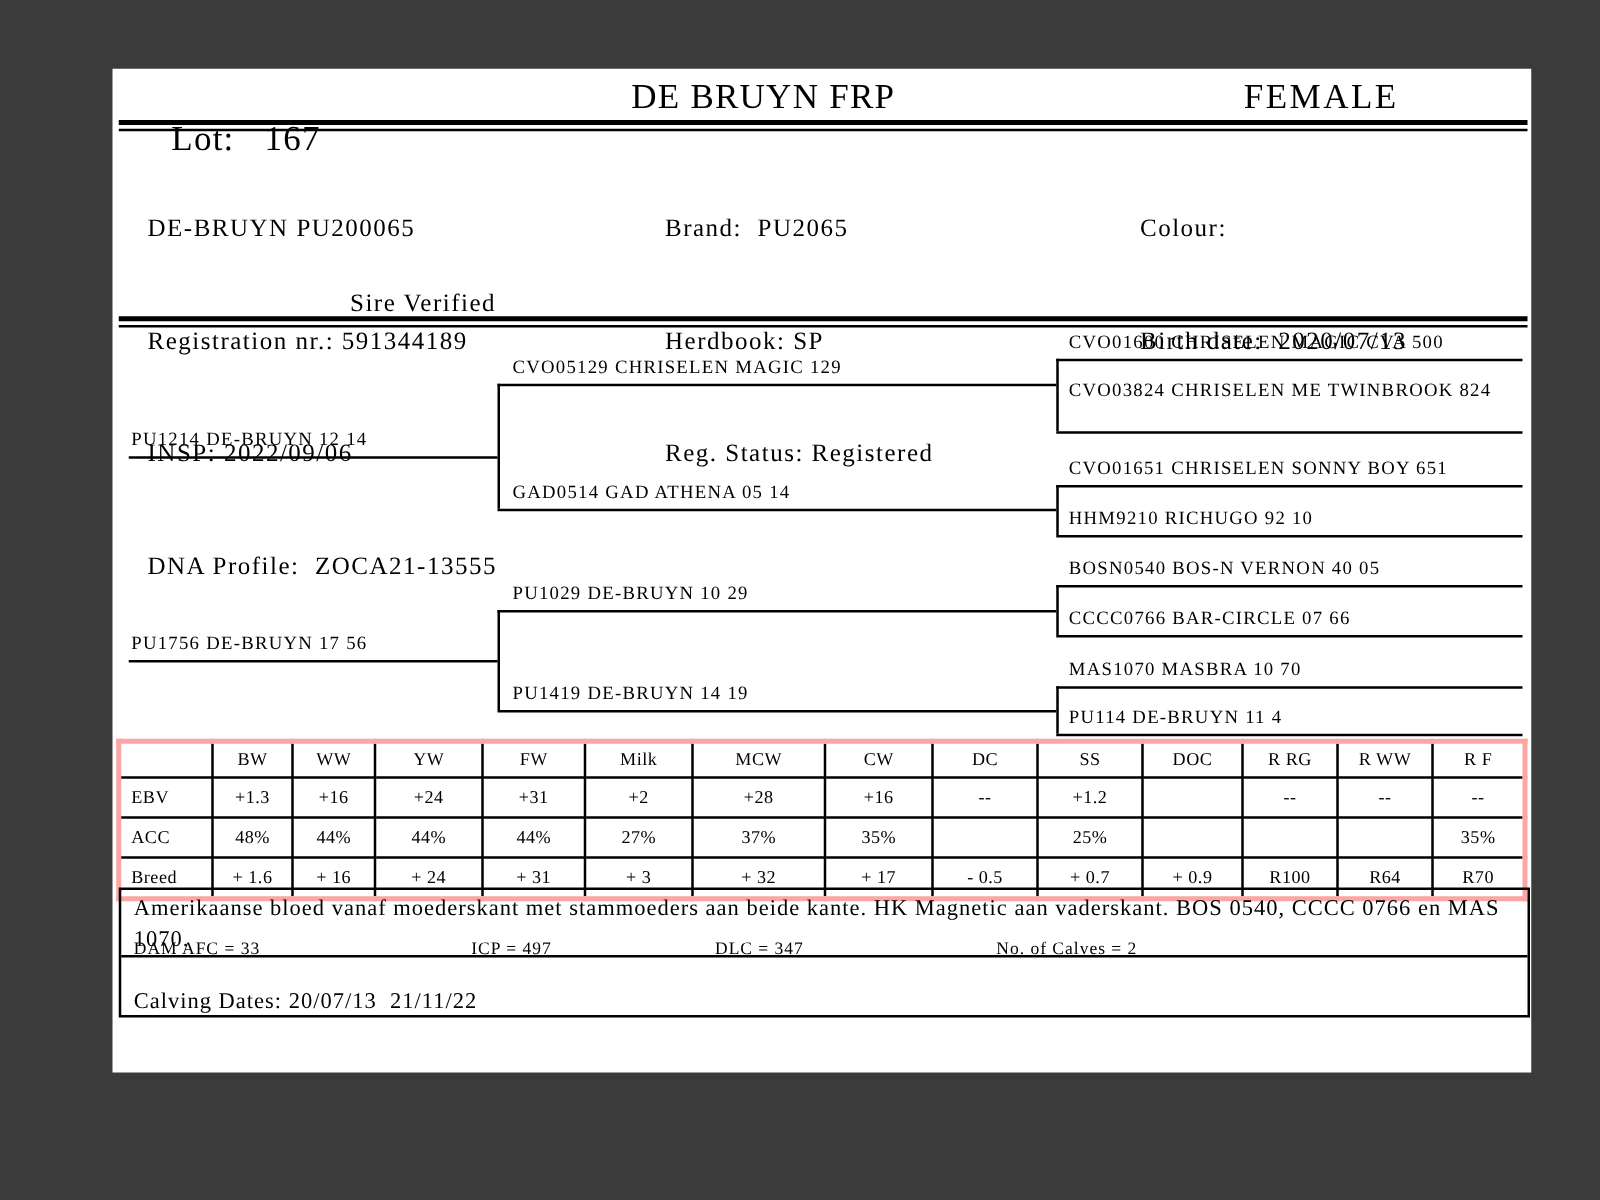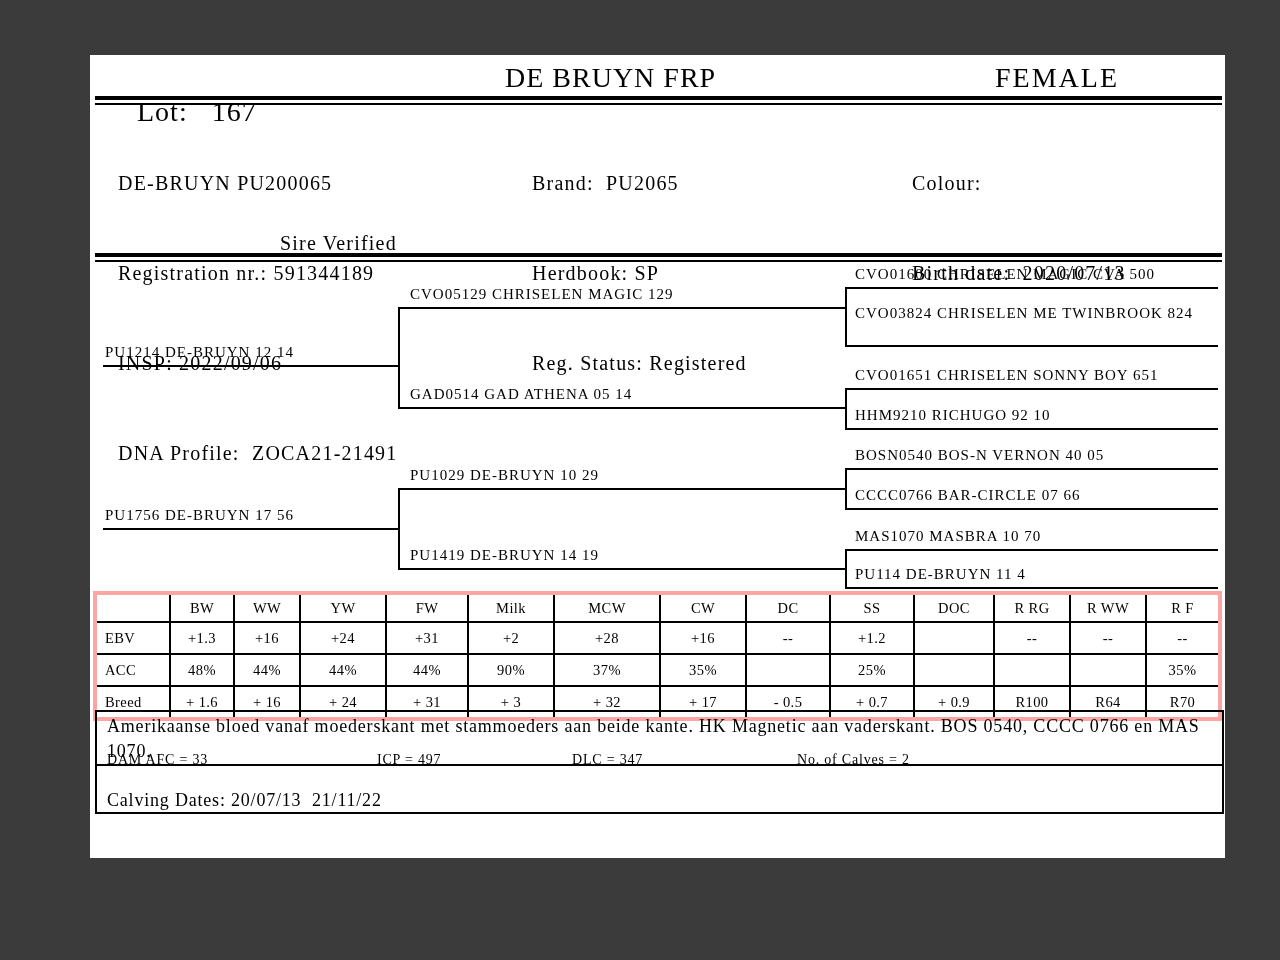--- a/index.html
+++ b/index.html
@@ -44,21 +44,21 @@
   </div>
   <div class="abs hdr" style="left:415px;top:7px;">DE BRUYN FRP</div>
   <div class="abs hdr" style="left:905px;top:7px;letter-spacing:2px;">FEMALE</div>
 
   <div class="double-rule" style="top:41px;"></div>
 
   <div class="abs info" style="left:28px;top:53px;">
     <div>DE-BRUYN PU200065</div>
     <div>Registration nr.: 591344189</div>
     <div>INSP: 2022/09/06</div>
-    <div>DNA Profile:  ZOCA21-21491</div>
+    <div>DNA Profile:  ZOCA21-13555</div>
   </div>
   <div class="abs info" style="left:190px;top:173px;">Sire Verified</div>
 
   <div class="abs info" style="left:442px;top:53px;">
     <div>Brand:  PU2065</div>
     <div>Herdbook: SP</div>
     <div>Reg. Status: Registered</div>
   </div>
 
   <div class="abs info" style="left:822px;top:53px;">
@@ -164,21 +164,21 @@
       <td>--</td>
       <td>--</td>
       <td>--</td>
     </tr>
     <tr>
       <td class="rowlabel">ACC</td>
       <td>48%</td>
       <td>44%</td>
       <td>44%</td>
       <td>44%</td>
-      <td>90%</td>
+      <td>27%</td>
       <td>37%</td>
       <td>35%</td>
       <td></td>
       <td>25%</td>
       <td></td>
       <td></td>
       <td></td>
       <td>35%</td>
     </tr>
     <tr>

